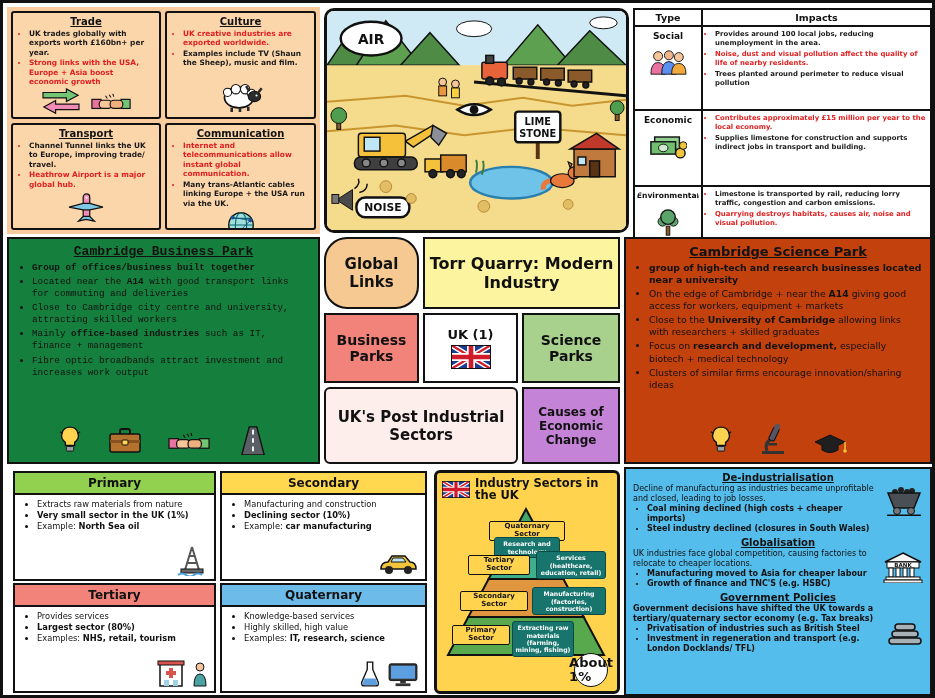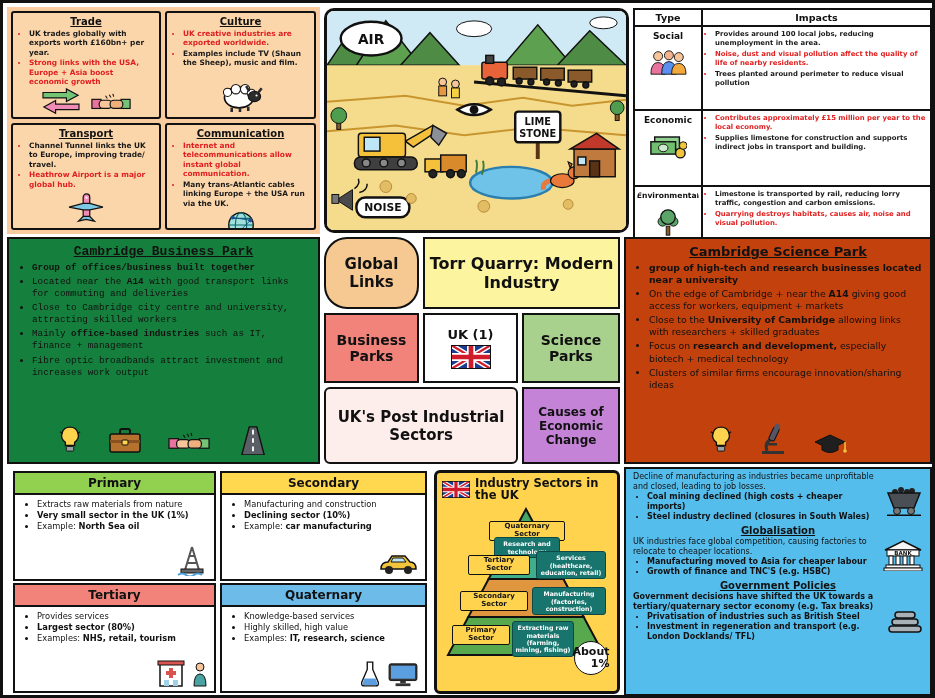--- a/index.html
+++ b/index.html
@@ -67,21 +67,21 @@
   .sector .hd{height:22px;border-bottom:2px solid #111;display:flex;align-items:center;justify-content:center;font-weight:bold;font-size:12px;}
   .sector ul{font-size:8.3px;line-height:1.35;padding:4px 4px 0 22px;}
   .sic{position:absolute;right:6px;bottom:3px;display:flex;gap:6px;align-items:flex-end;}
 
   
   .pyr{left:431px;top:467px;width:186px;height:224px;border:3px solid #111;border-radius:6px;padding:3px 5px;overflow:hidden;}
   .pyr-title{display:flex;align-items:center;gap:5px;font-weight:bold;font-size:11.5px;line-height:1.05;padding:1px 0 2px;}
   .pyr-stage{position:relative;width:169px;height:180px;}
   .chip{position:absolute;border:1.5px solid #111;font-weight:bold;font-size:7px;text-align:center;padding:1px 2px;border-radius:2px;line-height:1.1;}
   .callout{position:absolute;background:#17756e;color:#fff;font-size:6.2px;font-weight:bold;text-align:center;padding:2px 2px;border-radius:3px;line-height:1.2;border:1px solid #0d4a46;}
-  .about{position:absolute;left:132px;top:138px;width:34px;height:34px;background:#fff;border:1.5px solid #111;border-radius:50%;display:flex;align-items:center;justify-content:center;font-size:11px;font-weight:bold;text-align:right;line-height:1.1;}
+  .about{position:absolute;left:132px;top:150px;width:34px;height:34px;background:#fff;border:1.5px solid #111;border-radius:50%;display:flex;align-items:center;justify-content:center;font-size:13px;font-weight:bold;text-align:left;line-height:1.1;}
 
   
   .blue{left:621px;top:464px;width:308px;height:229px;border:2px solid #111;padding:3px 7px;overflow:hidden;}
   .ec-sec{position:relative;margin-bottom:3px;}
   .ec-sec .bt{font-size:10px;margin-bottom:1px;}
   .ec-intro{font-size:8px;line-height:1.25;padding-right:44px;}
   .ec-intro.boldintro{font-weight:bold;}
   .ec-sec ul{font-size:8px;font-weight:bold;line-height:1.25;padding-left:14px;padding-right:44px;}
   .ec-icon{position:absolute;right:0;top:14px;}
 </style>
@@ -612,20 +612,21 @@
       <div class="callout" style="left:90px;top:84px;width:74px">Manufacturing (factories, construction)</div>
       <div class="chip" style="left: 10px; top: 122px; width: 58px; background: rgb(255, 211, 77);">Primary Sector</div>
       <div class="callout" style="left:70px;top:118px;width:62px">Extracting raw materials (farming, mining, fishing)</div>
       <div class="about">About 1%</div>
     </div>
   </div>
 
   <div class="abs blue" style="background: rgb(85, 189, 236);">
 
     <div class="ec-sec">
+      <div class="bt">De-industrialisation</div>
       <div class="ec-intro">Decline of manufacturing as industries became unprofitable and closed, leading to job losses.</div>
       <ul>
           <li><b>Coal mining declined</b> (high costs + cheaper imports)</li>
           <li><b>Steel industry declined</b> (closures in South Wales)</li>
         </ul>
       <div class="ec-icon">
           <svg width="38" height="30">
             <use href="#i-minecart"></use>
           </svg>
         </div>

